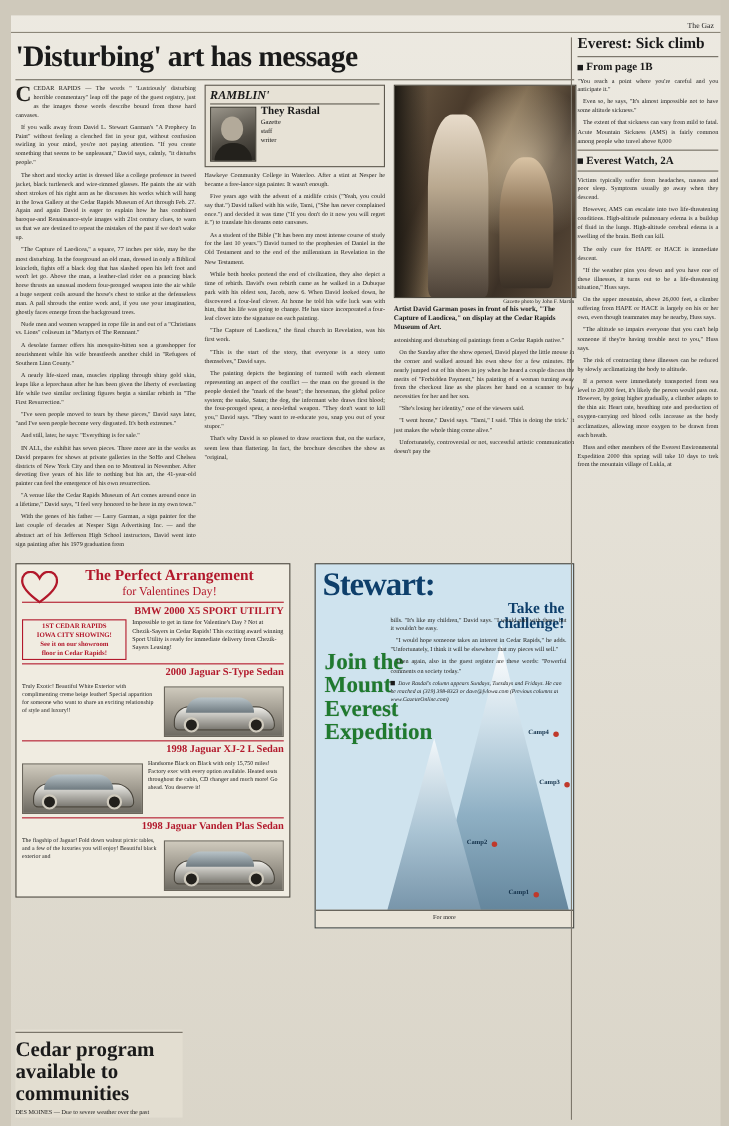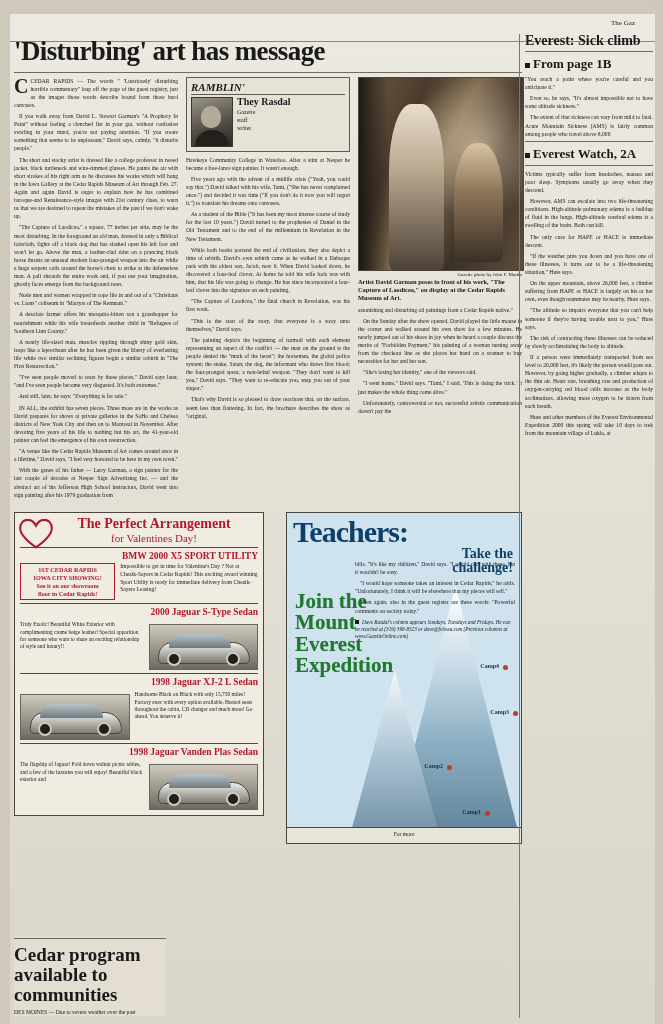--- a/index.html
+++ b/index.html
@@ -15,23 +15,23 @@
     position:absolute;inset:0;
     background:#e3ded1;
     background-image:
       linear-gradient(rgba(255,255,255,.35), rgba(0,0,0,.04));
   }
   .paper-edge-top{position:absolute;top:0;left:0;right:0;height:14px;background:#cfc9bb;}
   .paper-edge-left{position:absolute;top:0;bottom:0;left:0;width:10px;background:#cfc9bb;}
   .paper-edge-right{position:absolute;top:0;bottom:0;right:0;width:8px;background:#cdc7b9;}
 
   .masthead-strip{
-    position:absolute;top:14px;left:10px;right:8px;height:28px;
+    position:absolute;top:14px;left:10px;right:8px;height:16px;
     border-bottom:1px solid #8c8679;
-    font-size:7px;text-align:right;padding-right:20px;box-sizing:border-box;
+    font-size:7px;text-align:right;padding-right:6px;box-sizing:border-box;
     color:#222;font-family:"Liberation Serif",serif;
   }
   .masthead-strip span{position:relative;top:5px;}
 
   .main-col{
     position:absolute;left:14px;top:34px;width:508px;bottom:6px;
   }
   .right-col{
     position:absolute;right:10px;top:34px;width:128px;bottom:6px;
   }
@@ -112,21 +112,21 @@
     position:absolute;left:0;top:0;width:18%;height:100%;
     background:linear-gradient(90deg,#1d1913,#1d191300);
   }
   .cut-credit{font-size:5px;text-align:right;margin:1px 0 1px 0;}
   .caption{font-size:6.4px;font-weight:bold;line-height:1.25;margin-bottom:4px;}
 
   
   .vrule{position:absolute;left:-6px;top:0;bottom:0;border-left:1px solid #7d776b;}
 
   .r-head{font-size:14px;font-weight:bold;line-height:1;margin-bottom:3px;}
-  .r-sub{font-size:13px;font-weight:bold;margin:3px 0 3px 0;}
+  .r-sub{font-size:10px;font-weight:bold;margin:3px 0 3px 0;}
   .r-sub .sq{display:inline-block;width:5px;height:5px;background:#1a1a1a;margin-right:3px;}
   .r-txt{font-size:5.6px;line-height:1.45;text-align:justify;}
   .r-txt p{margin:0 0 3px 0;text-indent:5px;}
   .r-txt p.first{text-indent:0;}
   .italic-note{font-style:italic;font-size:5.2px;line-height:1.4;margin-top:4px;}
   .note-sq{display:inline-block;width:4px;height:4px;background:#1a1a1a;margin-right:3px;vertical-align:middle;}
 
   
   .ad-valentine{
     border:1px solid #4a463d;margin-top:6px;background:#f0ece1;position:relative;
@@ -359,21 +359,21 @@
                 </div>
             </div>
           </div>
         </div>
       </div>
 
       <div style="flex:1;">
         <div class="ad-teachers">
           <div class="mountain"></div>
           <div class="mountain2"></div>
-          <div class="t-title">Teachers:</div>
+          <div class="t-title">Stewart:</div>
           <div class="t-sub" style="white-space:pre-line">Take the
 challenge!</div>
           <div class="t-green" style="white-space:pre-line">Join the
 Mount
 Everest
 Expedition</div>
           <div class="camp" style="right:22px;top:150px;">Camp4</div>
           <div class="camp" style="right:12px;top:196px;">Camp3</div>
           <div class="camp" style="right:78px;top:250px;">Camp2</div>
           <div class="camp" style="right:40px;top:296px;">Camp1</div>

